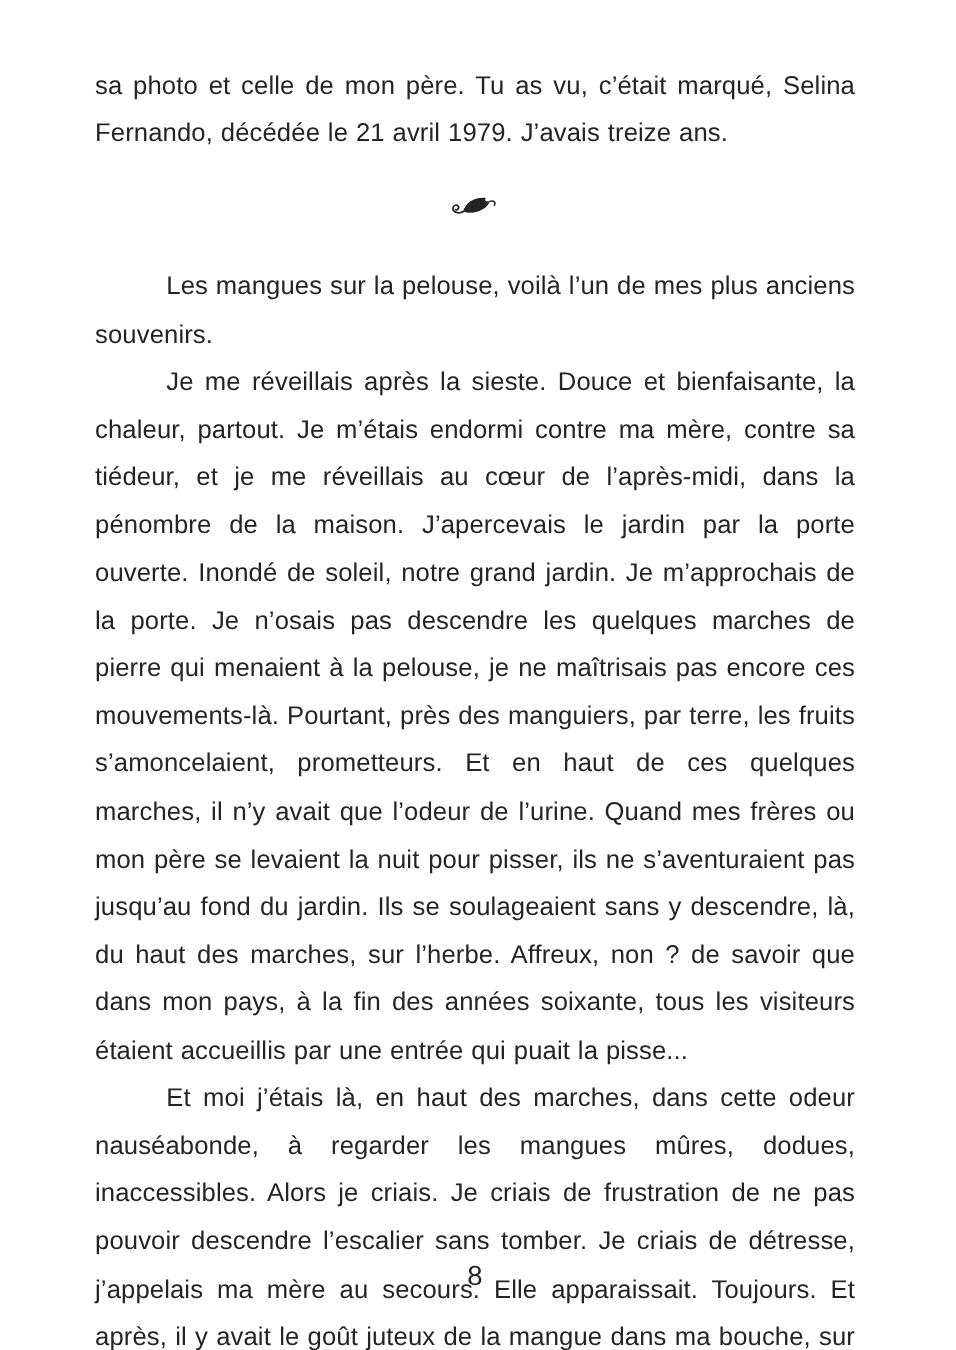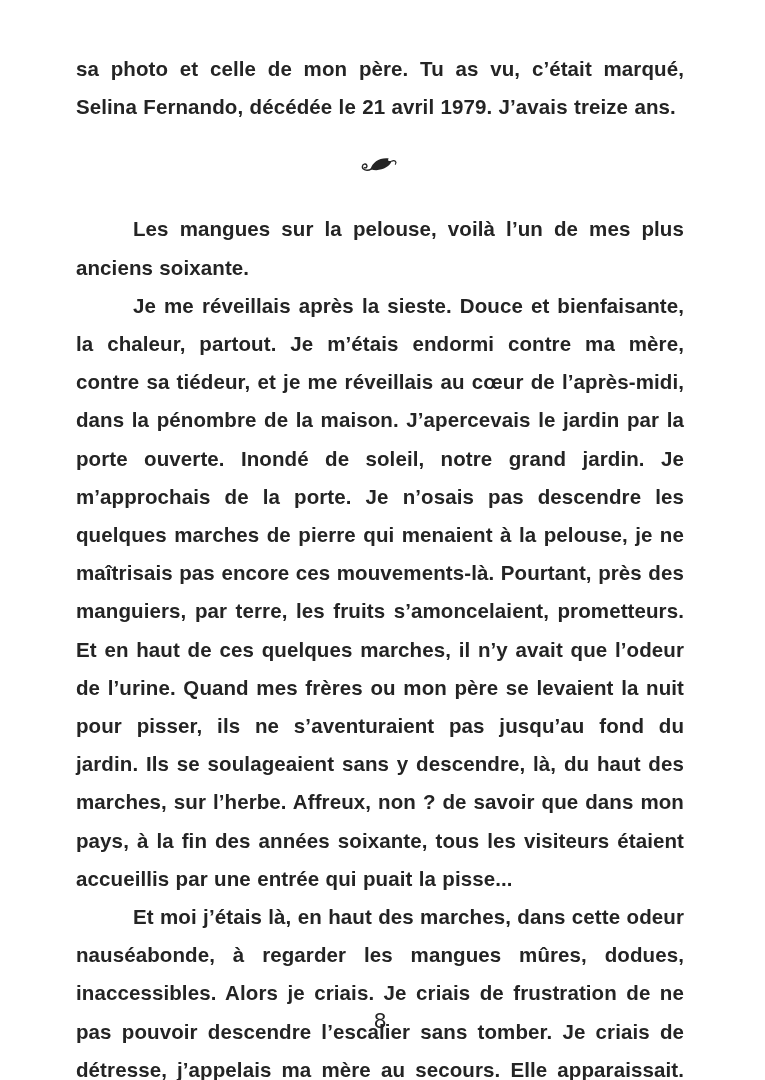--- a/index.html
+++ b/index.html
@@ -23,21 +23,20 @@
     width: 608px;
   }
   .para {
     margin: 0;
     font-size: 20.5px;
     line-height: 38.2px;
     text-align: justify;
     letter-spacing: 0.1px;
     word-spacing: 0.5px;
     color: #242424;
-    font-weight: bold;
   }
   .para.indent {
     text-indent: 57px;
   }
   .ornament {
     display: flex;
     justify-content: center;
     align-items: center;
     margin: 26px 0 32px 0;
     height: 26px;
@@ -64,21 +63,21 @@
     <p class="para">sa photo et celle de mon père. Tu as vu, c’était marqué, Selina Fernando, décédée le 21 avril 1979. J’avais treize ans.</p>
 
     <div class="ornament">
       <svg width="42" height="22" viewBox="0 0 42 22" aria-hidden="true">
         <path d="M12.5 14.8 C8 17.6 3 15.8 3.4 12.4 C3.7 10 6.6 9.3 7.7 11.1 C8.6 12.6 7.1 14.4 5.6 13.7" fill="none" stroke="#242424" stroke-width="1.4" stroke-linecap="round"></path>
         <path d="M11.5 15.2 C13.5 8 21 3.2 29.8 4.4 C28.3 6.2 29 7.3 32.8 7.1 C30.6 13 21 18.4 11.5 15.2 Z" fill="#242424"></path>
         <path d="M32.8 7.1 C35.8 6 38 7.6 36.4 10.2" fill="none" stroke="#242424" stroke-width="1.2" stroke-linecap="round"></path>
       </svg>
     </div>
 
-    <p class="para indent">Les mangues sur la pelouse, voilà l’un de mes plus anciens soixante.</p>
+    <p class="para indent">Les mangues sur la pelouse, voilà l’un de mes plus anciens souvenirs.</p>
 
     <p class="para indent">Je me réveillais après la sieste. Douce et bienfaisante, la chaleur, partout. Je m’étais endormi contre ma mère, contre sa tiédeur, et je me réveillais au cœur de l’après-midi, dans la pénombre de la maison. J’apercevais le jardin par la porte ouverte. Inondé de soleil, notre grand jardin. Je m’approchais de la porte. Je n’osais pas descendre les quelques marches de pierre qui menaient à la pelouse, je ne maîtrisais pas encore ces mouvements-là. Pourtant, près des manguiers, par terre, les fruits s’amoncelaient, prometteurs. Et en haut de ces quelques marches, il n’y avait que l’odeur de l’urine. Quand mes frères ou mon père se levaient la nuit pour pisser, ils ne s’aventuraient pas jusqu’au fond du jardin. Ils se soulageaient sans y descendre, là, du haut des marches, sur l’herbe. Affreux, non ? de savoir que dans mon pays, à la fin des années soixante, tous les visiteurs étaient accueillis par une entrée qui puait la pisse...</p>
 
     <p class="para indent">Et moi j’étais là, en haut des marches, dans cette odeur nauséabonde, à regarder les mangues mûres, dodues, inaccessibles. Alors je criais. Je criais de frustration de ne pas pouvoir descendre l’escalier sans tomber. Je criais de détresse, j’appelais ma mère au secours. Elle apparaissait. Toujours. Et après, il y avait le goût juteux de la mangue dans ma bouche, sur mes doigts. Ça dégoulinait. C’était généreux.</p>
 
   </div>
 
   <div class="page-number">8</div>
 </div>
 

